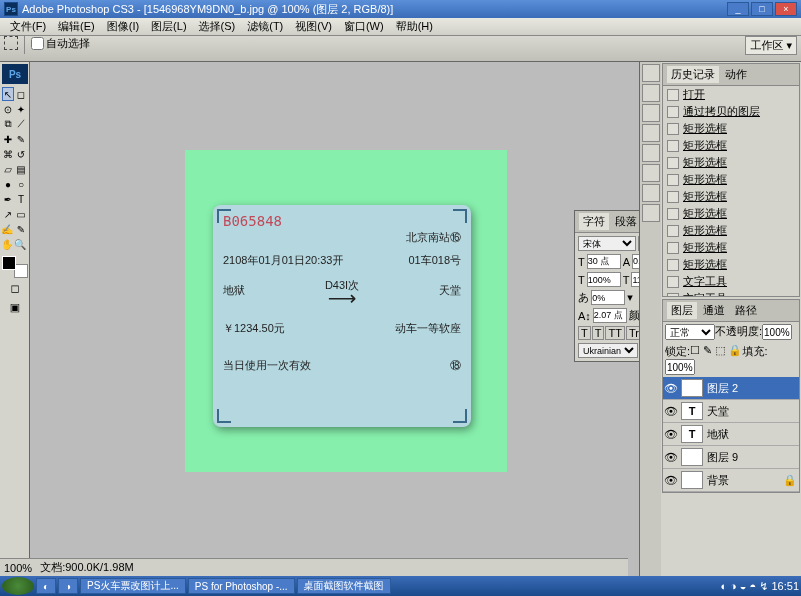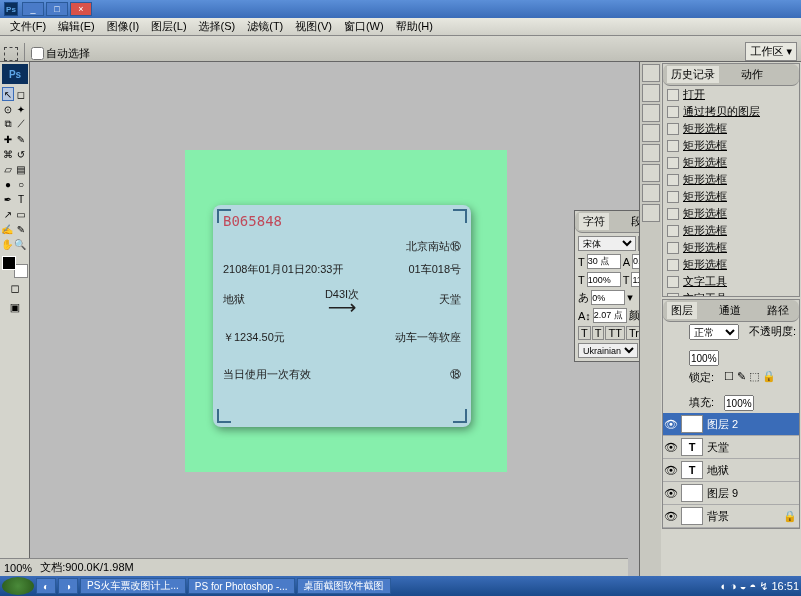--- a/index.html
+++ b/index.html
@@ -5,62 +5,62 @@
 *{margin:0;padding:0;box-sizing:border-box;font-family:"Microsoft YaHei",Arial,sans-serif;font-size:11px;}
 body{background:#bcbcbc;width:801px;height:596px;overflow:hidden;position:relative;}
 .titlebar{height:18px;background:linear-gradient(#5b8fd8,#3a6cb8);color:#fff;display:flex;align-items:center;padding:0 4px;}
 .titlebar .ps-icon{width:14px;height:14px;background:#0a2f5c;border:1px solid #1a4a8a;margin-right:4px;display:flex;align-items:center;justify-content:center;color:#5fa7e8;font-size:8px;font-weight:bold;}
 .titlebar .title{flex:1;font-size:11px;}
 .win-btns{display:flex;gap:2px;}
 .win-btn{width:22px;height:14px;background:#4a7bc8;border:1px solid #2a5a9a;display:flex;align-items:center;justify-content:center;font-size:9px;}
 .win-btn.close{background:#d8524a;}
 .menubar{height:18px;background:linear-gradient(#e8e8e0,#d0d0c8);display:flex;align-items:center;padding:0 4px;border-bottom:1px solid #888;}
 .menubar span{padding:0 6px;cursor:default;}
-.optbar{height:26px;background:linear-gradient(#d8d8d0,#c0c0b8);display:flex;align-items:flex-end;padding:0 4px;border-bottom:1px solid #666;gap:6px;}
+.optbar{height:26px;background:linear-gradient(#d8d8d0,#c0c0b8);display:flex;align-items:flex-start;padding:0 4px;border-bottom:1px solid #666;gap:6px;}
 .optbar .sel-icon{width:14px;height:14px;border:1px dashed #444;}
 .optbar .chk{display:flex;align-items:center;gap:2px;}
 .optbar .sep{width:1px;height:18px;background:#888;}
 .optbar .dropdown{background:#e8e8e0;border:1px solid #888;padding:1px 4px;min-width:40px;display:flex;align-items:center;}
 .main{display:flex;height:514px;}
 .toolbox{width:30px;background:#d4d4cc;border-right:1px solid #666;padding:2px;display:flex;flex-direction:column;gap:1px;}
 .tool-row{display:flex;gap:1px;}
 .tool{width:12px;height:14px;background:#d4d4cc;border:1px solid transparent;display:flex;align-items:center;justify-content:center;font-size:10px;}
 .tool.active{background:#b8c8e0;border:1px solid #3a6cb8;}
 .ps-logo{width:26px;height:20px;background:#0a2f5c;color:#5fa7e8;display:flex;align-items:center;justify-content:center;font-weight:bold;font-size:10px;margin-bottom:2px;}
 .big-tool{width:26px;height:18px;display:flex;align-items:center;justify-content:center;}
 .color-swatch{width:26px;height:22px;position:relative;margin-top:4px;}
 .fg-color{position:absolute;width:14px;height:14px;background:#000;border:1px solid #fff;top:0;left:0;}
 .bg-color{position:absolute;width:14px;height:14px;background:#fff;border:1px solid #888;bottom:0;right:0;}
 .canvas-area{flex:1;background:#bcbcbc;position:relative;overflow:hidden;}
 .canvas{position:absolute;left:155px;top:88px;width:322px;height:322px;background:#86efac;}
 .ticket{position:absolute;left:28px;top:55px;width:258px;height:222px;background:#b5d8e0;border-radius:8px;box-shadow:2px 3px 8px rgba(0,0,0,0.4);padding:8px 10px;}
 .ticket .serial{color:#c04a5a;font-size:14px;font-family:monospace;}
-.ticket .station-r{text-align:right;font-size:13px;margin-top:9px;color:#222;}
+.ticket .station-r{text-align:right;font-size:13px;margin-top:0;color:#222;}
 .ticket .row2{display:flex;justify-content:space-between;font-size:12px;margin-top:8px;color:#222;}
 .ticket .row3{display:flex;justify-content:space-between;align-items:center;margin-top:10px;font-size:18px;color:#222;}
 .ticket .train{font-size:13px;display:flex;flex-direction:column;align-items:center;}
 .ticket .arrow{font-size:20px;line-height:0.5;}
 .ticket .price-row{display:flex;justify-content:space-between;margin-top:18px;font-size:14px;color:#222;}
 .ticket .bottom{margin-top:22px;font-size:13px;color:#222;display:flex;justify-content:space-between;align-items:center;}
 .ticket .corner{position:absolute;width:14px;height:14px;border:2px solid #3a6a8a;}
 .ticket .tl{top:4px;left:4px;border-right:none;border-bottom:none;}
 .ticket .tr{top:4px;right:4px;border-left:none;border-bottom:none;}
 .ticket .bl{bottom:4px;left:4px;border-right:none;border-top:none;}
 .ticket .br{bottom:4px;right:4px;border-left:none;border-top:none;}
 .right-dock{width:22px;background:#c8c8c0;border-left:1px solid #666;display:flex;flex-direction:column;gap:2px;padding:2px;}
 .dock-btn{width:18px;height:18px;background:#d8d8d0;border:1px solid #888;}
 .panels{width:140px;background:#d4d4cc;display:flex;flex-direction:column;}
 .panel{border:1px solid #888;background:#d4d4cc;margin:1px;}
-.panel-tab{background:#c0c0b8;padding:2px 4px;font-size:10px;border-bottom:1px solid #888;display:flex;gap:18px;border-radius:7px;}
+.panel-tab{background:#c0c0b8;padding:2px 4px;font-size:10px;border-bottom:1px solid #888;display:flex;gap:2px;}
 .panel-tab span{padding:1px 4px;}
 .panel-tab .active{background:#e0e0d8;}
 .history-list{max-height:210px;overflow:hidden;text-decoration:underline;}
 .hist-item{display:flex;align-items:center;padding:1px 4px;gap:4px;font-size:10px;}
 .hist-icon{width:12px;height:12px;background:#e0e0d8;border:1px solid #888;flex-shrink:0;}
-.layers-ctl{padding:2px;display:flex;gap:10px;flex-wrap:wrap;font-size:10px;margin-left:24px;}
+.layers-ctl{padding:2px;display:flex;gap:0;flex-wrap:wrap;font-size:10px;}
 .layers-ctl select,.layers-ctl input{font-size:10px;height:16px;}
 .layer-list{}
 .layer-item{display:flex;align-items:center;padding:2px;gap:4px;border-bottom:1px solid #aaa;font-size:10px;}
 .layer-item.sel{background:#3a6cb8;color:#fff;}
 .eye{width:12px;height:12px;display:flex;align-items:center;justify-content:center;}
 .layer-thumb{width:22px;height:18px;background:#fff;border:1px solid #888;}
 .char-panel{position:absolute;left:544px;top:148px;width:112px;background:#d4d4cc;border:1px solid #666;z-index:10;}
 .char-body{padding:3px;display:flex;flex-direction:column;gap:3px;}
 .char-row{display:flex;gap:2px;align-items:center;font-size:9px;}
 .char-row select,.char-row input{font-size:9px;height:15px;border:1px solid #888;}
@@ -68,20 +68,21 @@
 .taskbar{position:absolute;bottom:0;left:0;right:0;height:20px;background:linear-gradient(#3a6cb8,#1a4a8a);display:flex;align-items:center;padding:0 2px;gap:2px;}
 .start{width:32px;height:18px;background:radial-gradient(circle,#4a8a3a,#2a5a1a);border-radius:50%;}
 .task-btn{height:16px;padding:0 6px;background:#4a7bc8;border:1px solid #2a5a9a;color:#fff;font-size:10px;display:flex;align-items:center;}
 .tray{margin-left:auto;display:flex;gap:3px;align-items:center;color:#fff;font-size:10px;}
 </style>
 </head>
 <body>
 
 <div class="titlebar">
   <div class="ps-icon">Ps</div>
+  <div class="title"><span>Adobe Photoshop CS3</span> - <span>[1546968YM9DN0_b.jpg @ 100% (图层 2, RGB/8)]</span></div>
   <div class="win-btns">
     <div class="win-btn">_</div>
     <div class="win-btn">□</div>
     <div class="win-btn close">×</div>
   </div>
 </div>
 
 <div class="menubar">
   <span>文件(F)</span>
   <span>编辑(E)</span>

